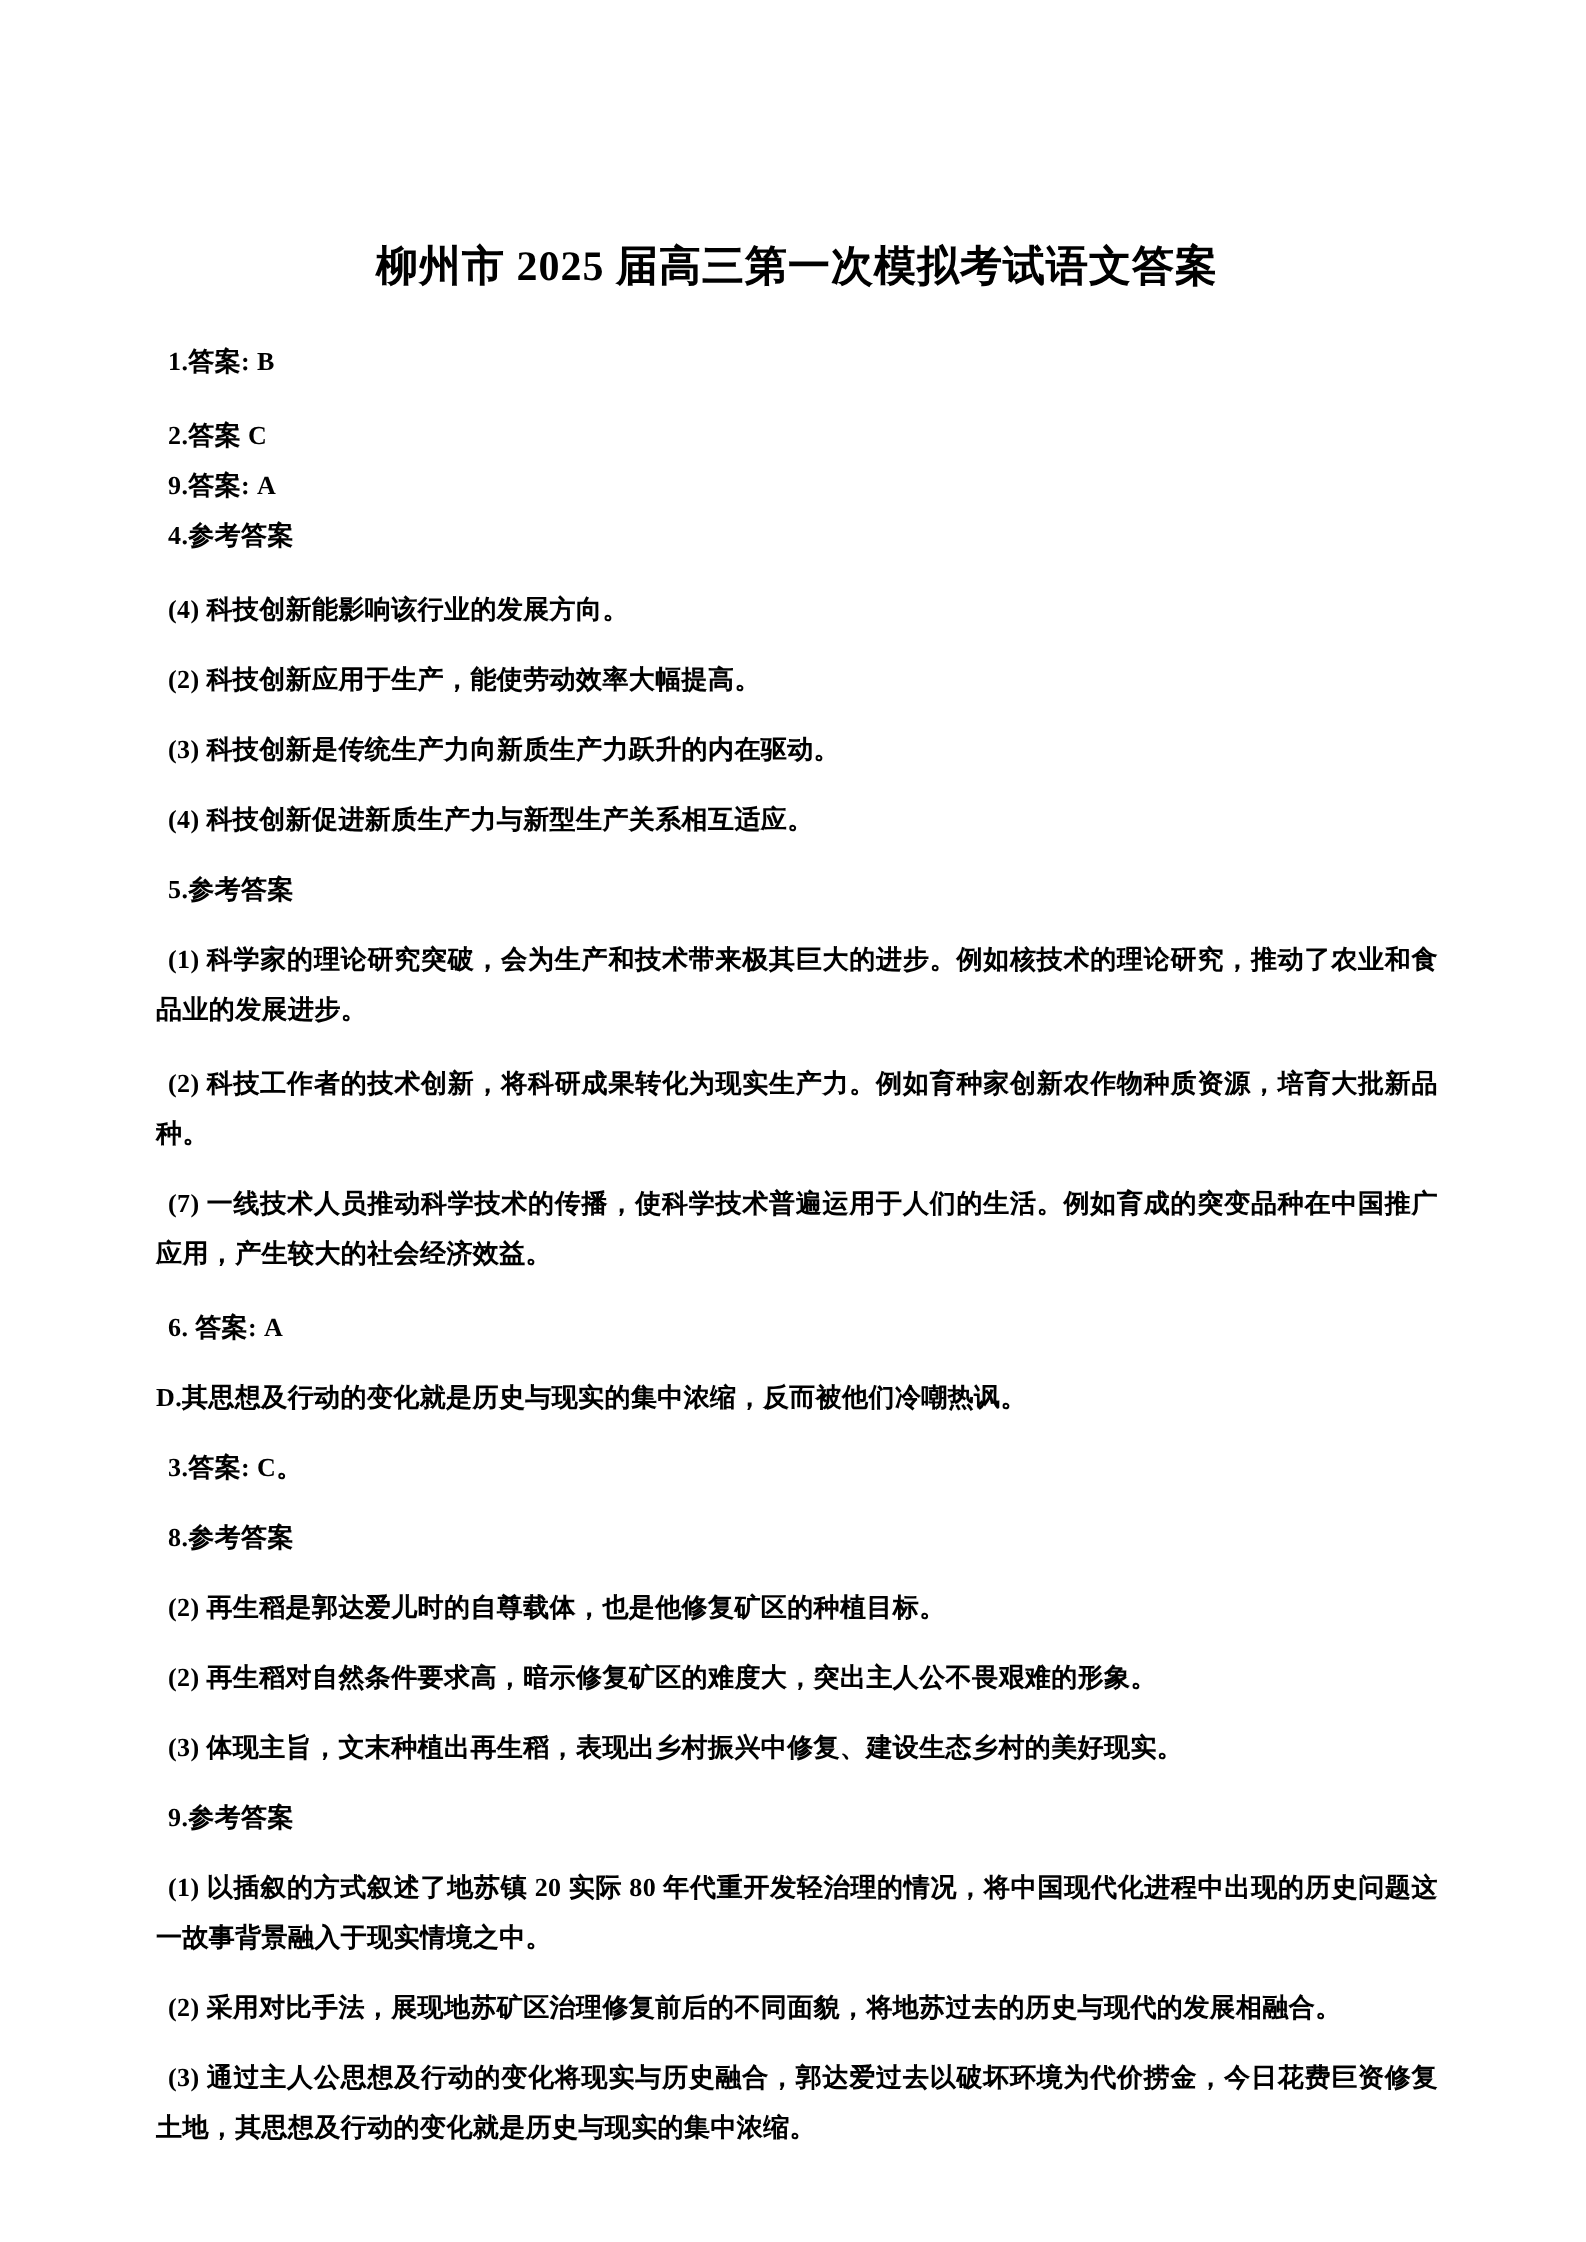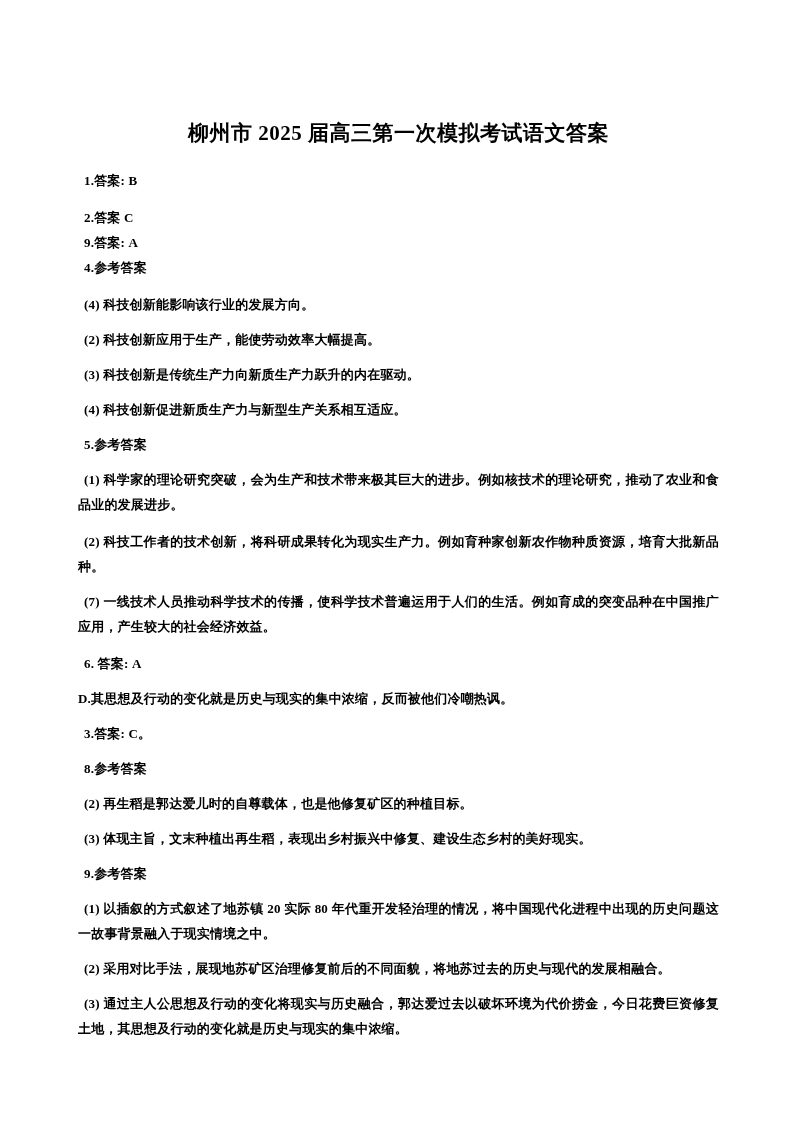--- a/index.html
+++ b/index.html
@@ -59,19 +59,20 @@
   <p class="para mb12">(1) 科学家的理论研究突破，会为生产和技术带来极其巨大的进步。例如核技术的理论研究，推动了农业和食品业的发展进步。</p>
   <p class="para">(2) 科技工作者的技术创新，将科研成果转化为现实生产力。例如育种家创新农作物种质资源，培育大批新品种。</p>
   <p class="para mb12">(7) 一线技术人员推动科学技术的传播，使科学技术普遍运用于人们的生活。例如育成的突变品种在中国推广应用，产生较大的社会经济效益。</p>
 
   <p class="para">6. 答案: A</p>
   <p class="para flush">D.其思想及行动的变化就是历史与现实的集中浓缩，反而被他们冷嘲热讽。</p>
   <p class="para">3.答案: C。</p>
 
   <p class="para">8.参考答案</p>
   <p class="para">(2) 再生稻是郭达爱儿时的自尊载体，也是他修复矿区的种植目标。</p>
+  <p class="para">(2) 再生稻对自然条件要求高，暗示修复矿区的难度大，突出主人公不畏艰难的形象。</p>
   <p class="para">(3) 体现主旨，文末种植出再生稻，表现出乡村振兴中修复、建设生态乡村的美好现实。</p>
 
   <p class="para">9.参考答案</p>
   <p class="para">(1) 以插叙的方式叙述了地苏镇 20 实际 80 年代重开发轻治理的情况，将中国现代化进程中出现的历史问题这一故事背景融入于现实情境之中。</p>
   <p class="para">(2) 采用对比手法，展现地苏矿区治理修复前后的不同面貌，将地苏过去的历史与现代的发展相融合。</p>
   <p class="para">(3) 通过主人公思想及行动的变化将现实与历史融合，郭达爱过去以破坏环境为代价捞金，今日花费巨资修复土地，其思想及行动的变化就是历史与现实的集中浓缩。</p>
 </div>
 
 </body></html>

